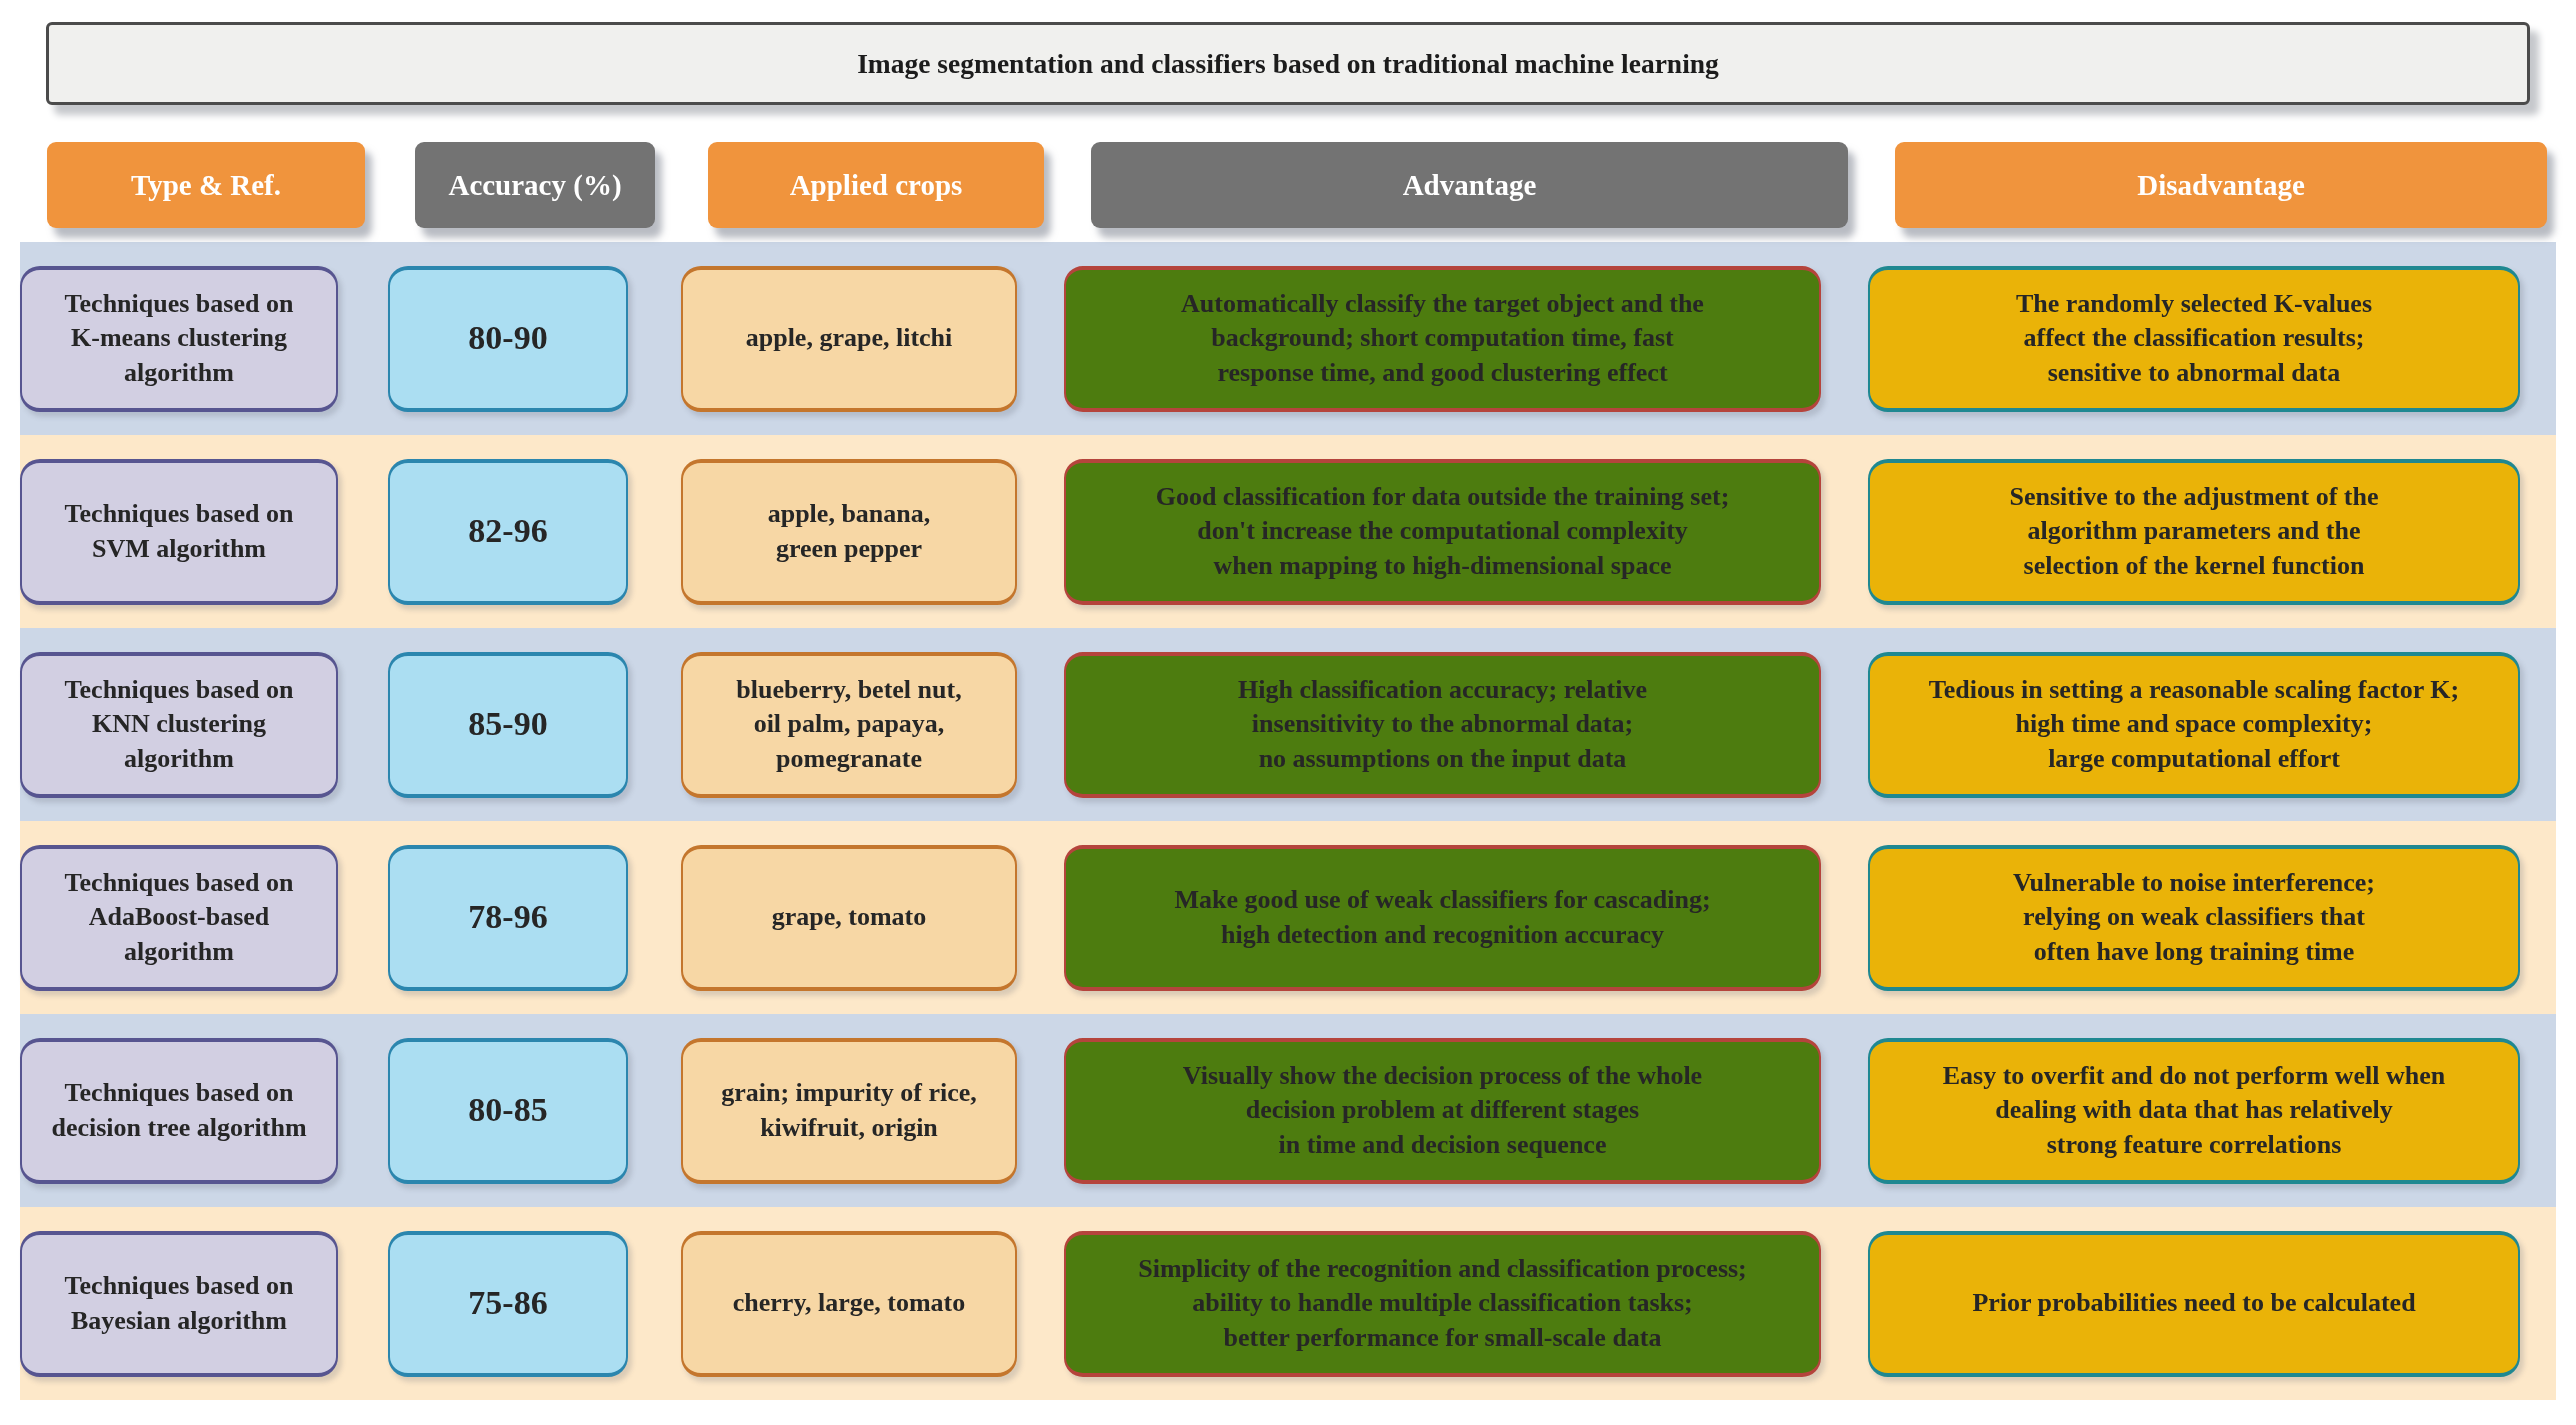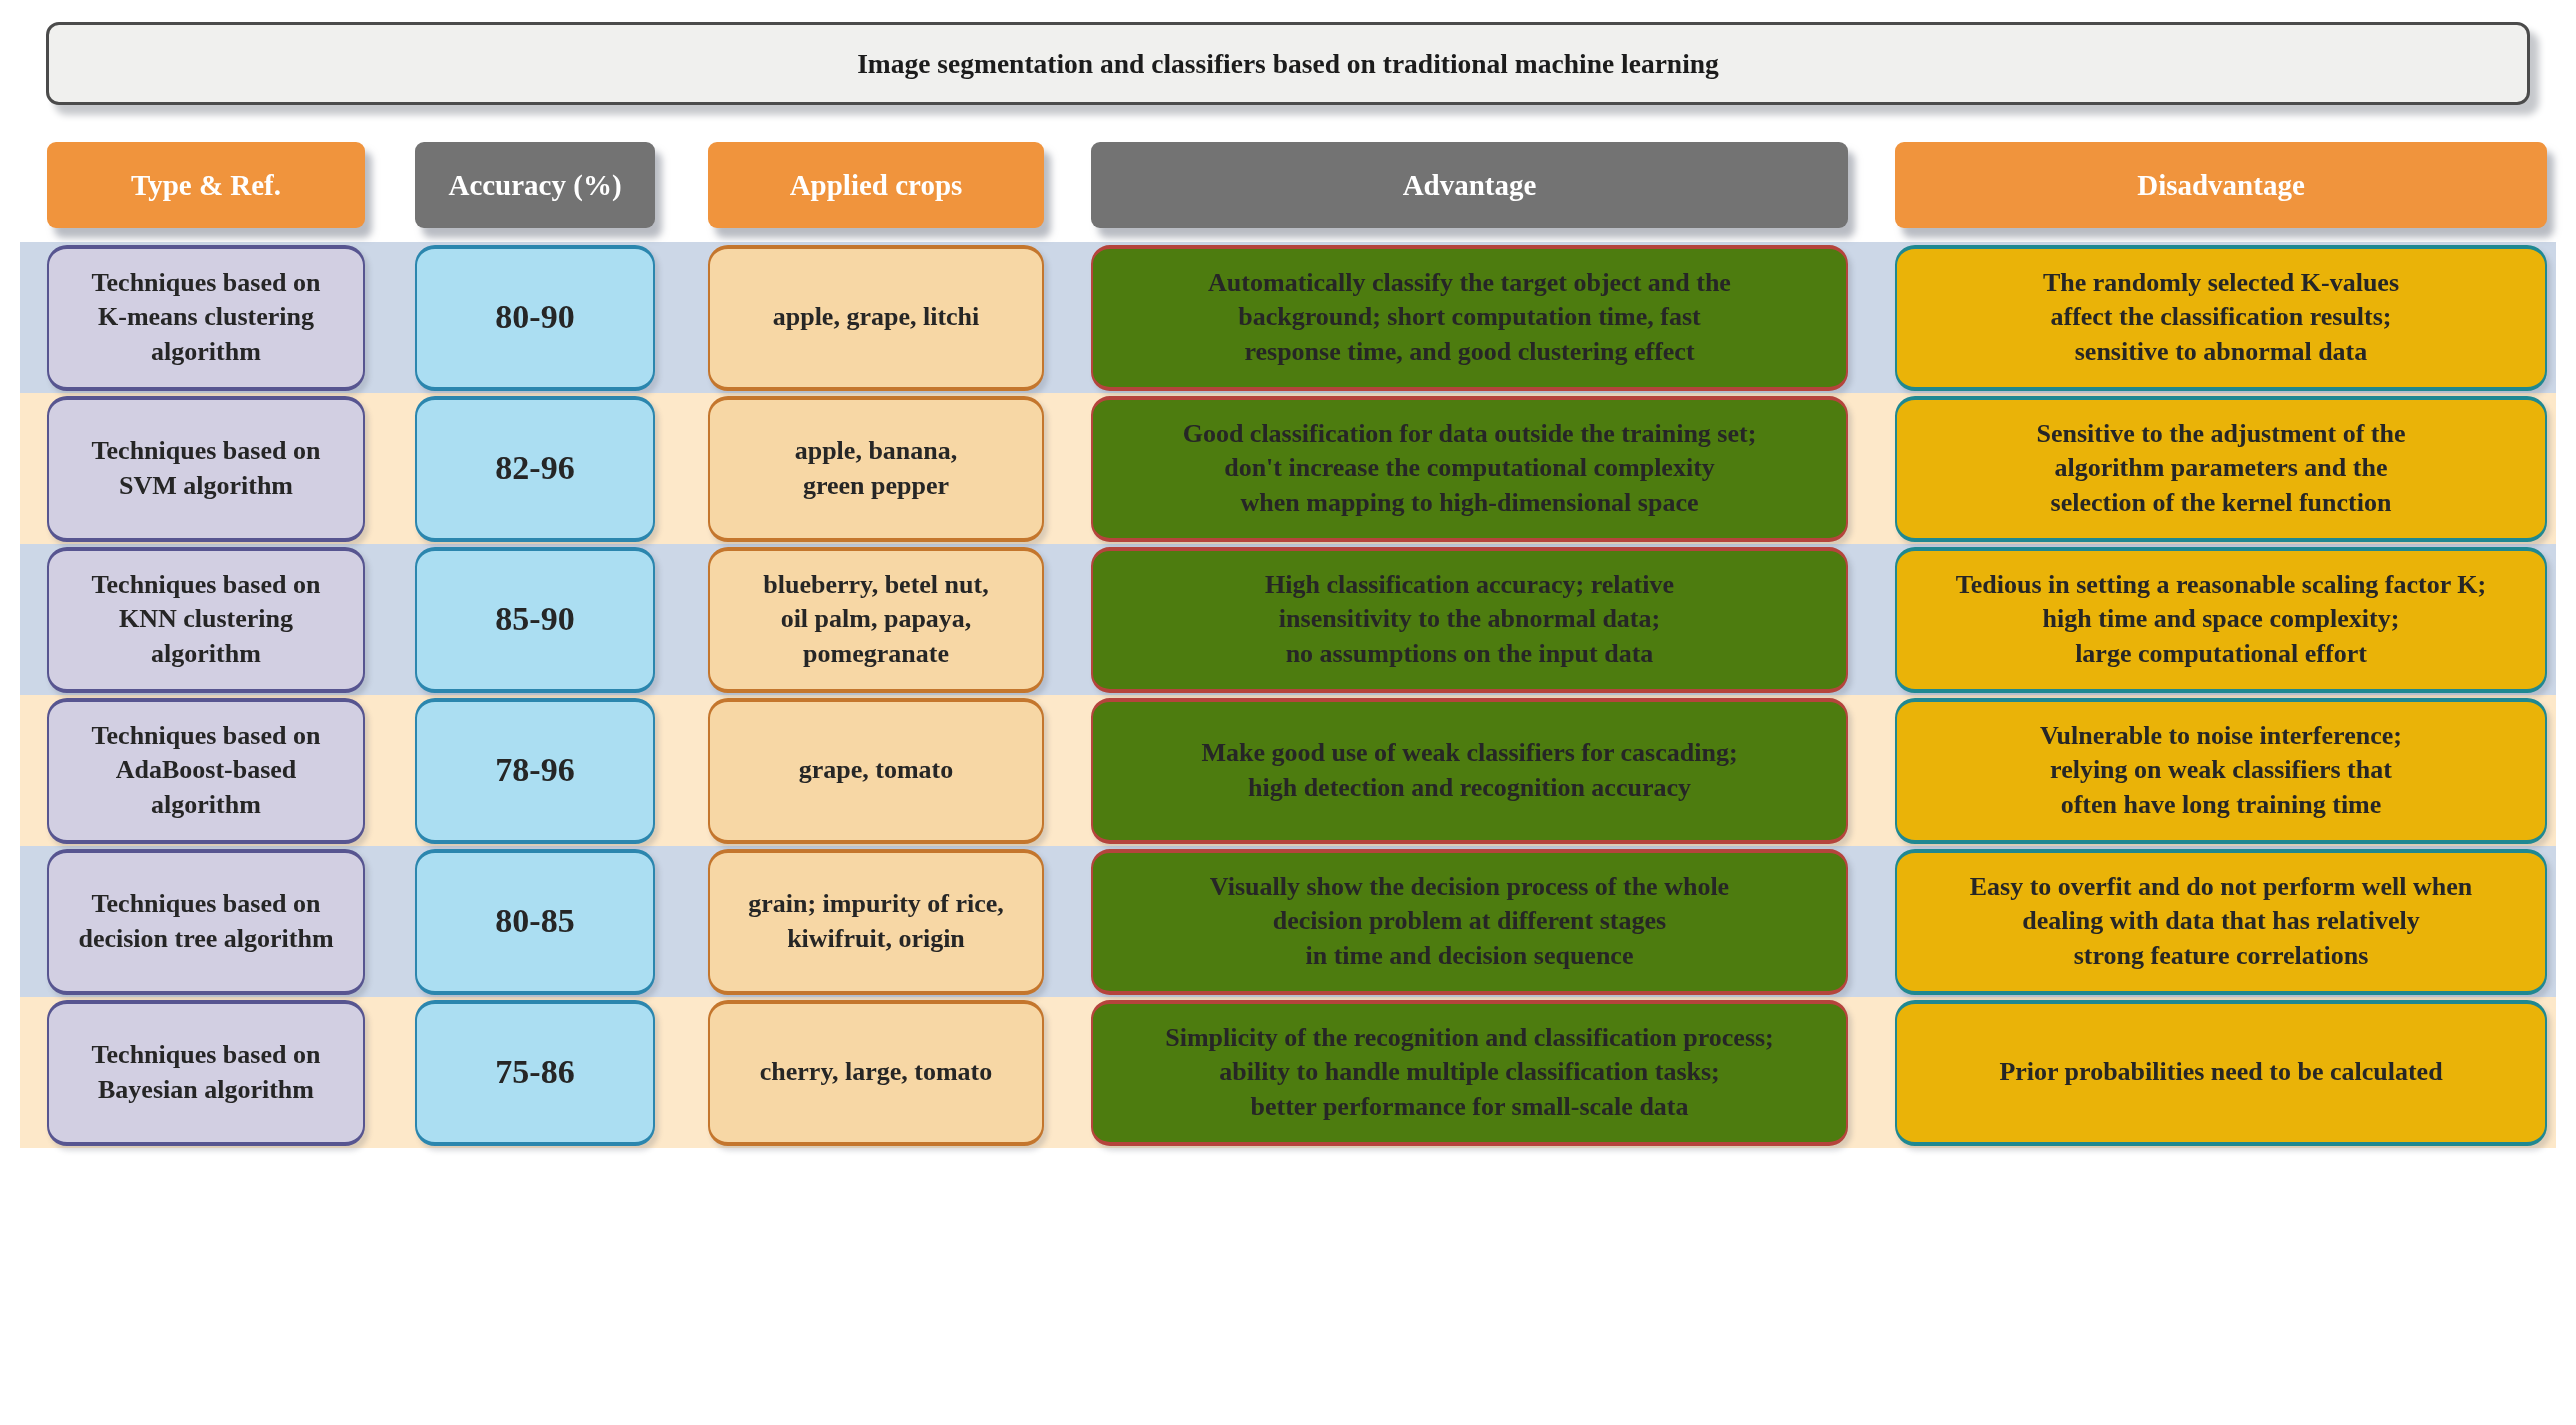--- a/index.html
+++ b/index.html
@@ -9,21 +9,21 @@
     font-family: "Liberation Serif", serif;
     overflow: hidden;
   }
 
   
   .title-bar {
     margin: 22px 46px 0 46px;
     height: 77px;
     background: #f0f0ee;
     border: 3.5px solid #4b4b4b;
-    border-radius: 13px;
+    border-radius: 6px;
     display: flex; align-items: center; justify-content: center;
     font-weight: bold; font-size: 27.5px; color: #1c1c1c;
     box-shadow: 8.2px 9.4px 7px #c6c8cc;
   }
 
   
   .header-row {
     display: flex; align-items: center;
     margin-top: 37px; padding-left: 47px; height: 86px;
   }
@@ -41,21 +41,21 @@
   .cell-type  { width: 318px;  margin-right: 50px; }
   .cell-acc   { width: 240px;  margin-right: 53px; }
   .cell-crops { width: 336px;  margin-right: 47px; }
   .cell-adv   { width: 757px; margin-right: 47px; }
   .cell-dis   { width: 652px; }
 
   
   .rows { margin: 14px 20px 0 20px; }
   .band {
     display: flex; align-items: center;
-    height: 151px; padding-left: 27px;
+    height: 193px; 
     box-sizing: border-box;
   }
   .band-blue  { background: #ccd7e7; }
   .band-peach { background: #fde8c9; }
 
   .box {
     border-radius: 20px;
     display: flex; align-items: center; justify-content: center;
     text-align: center;
     font-weight: bold; font-size: 26px; line-height: 1.32;

